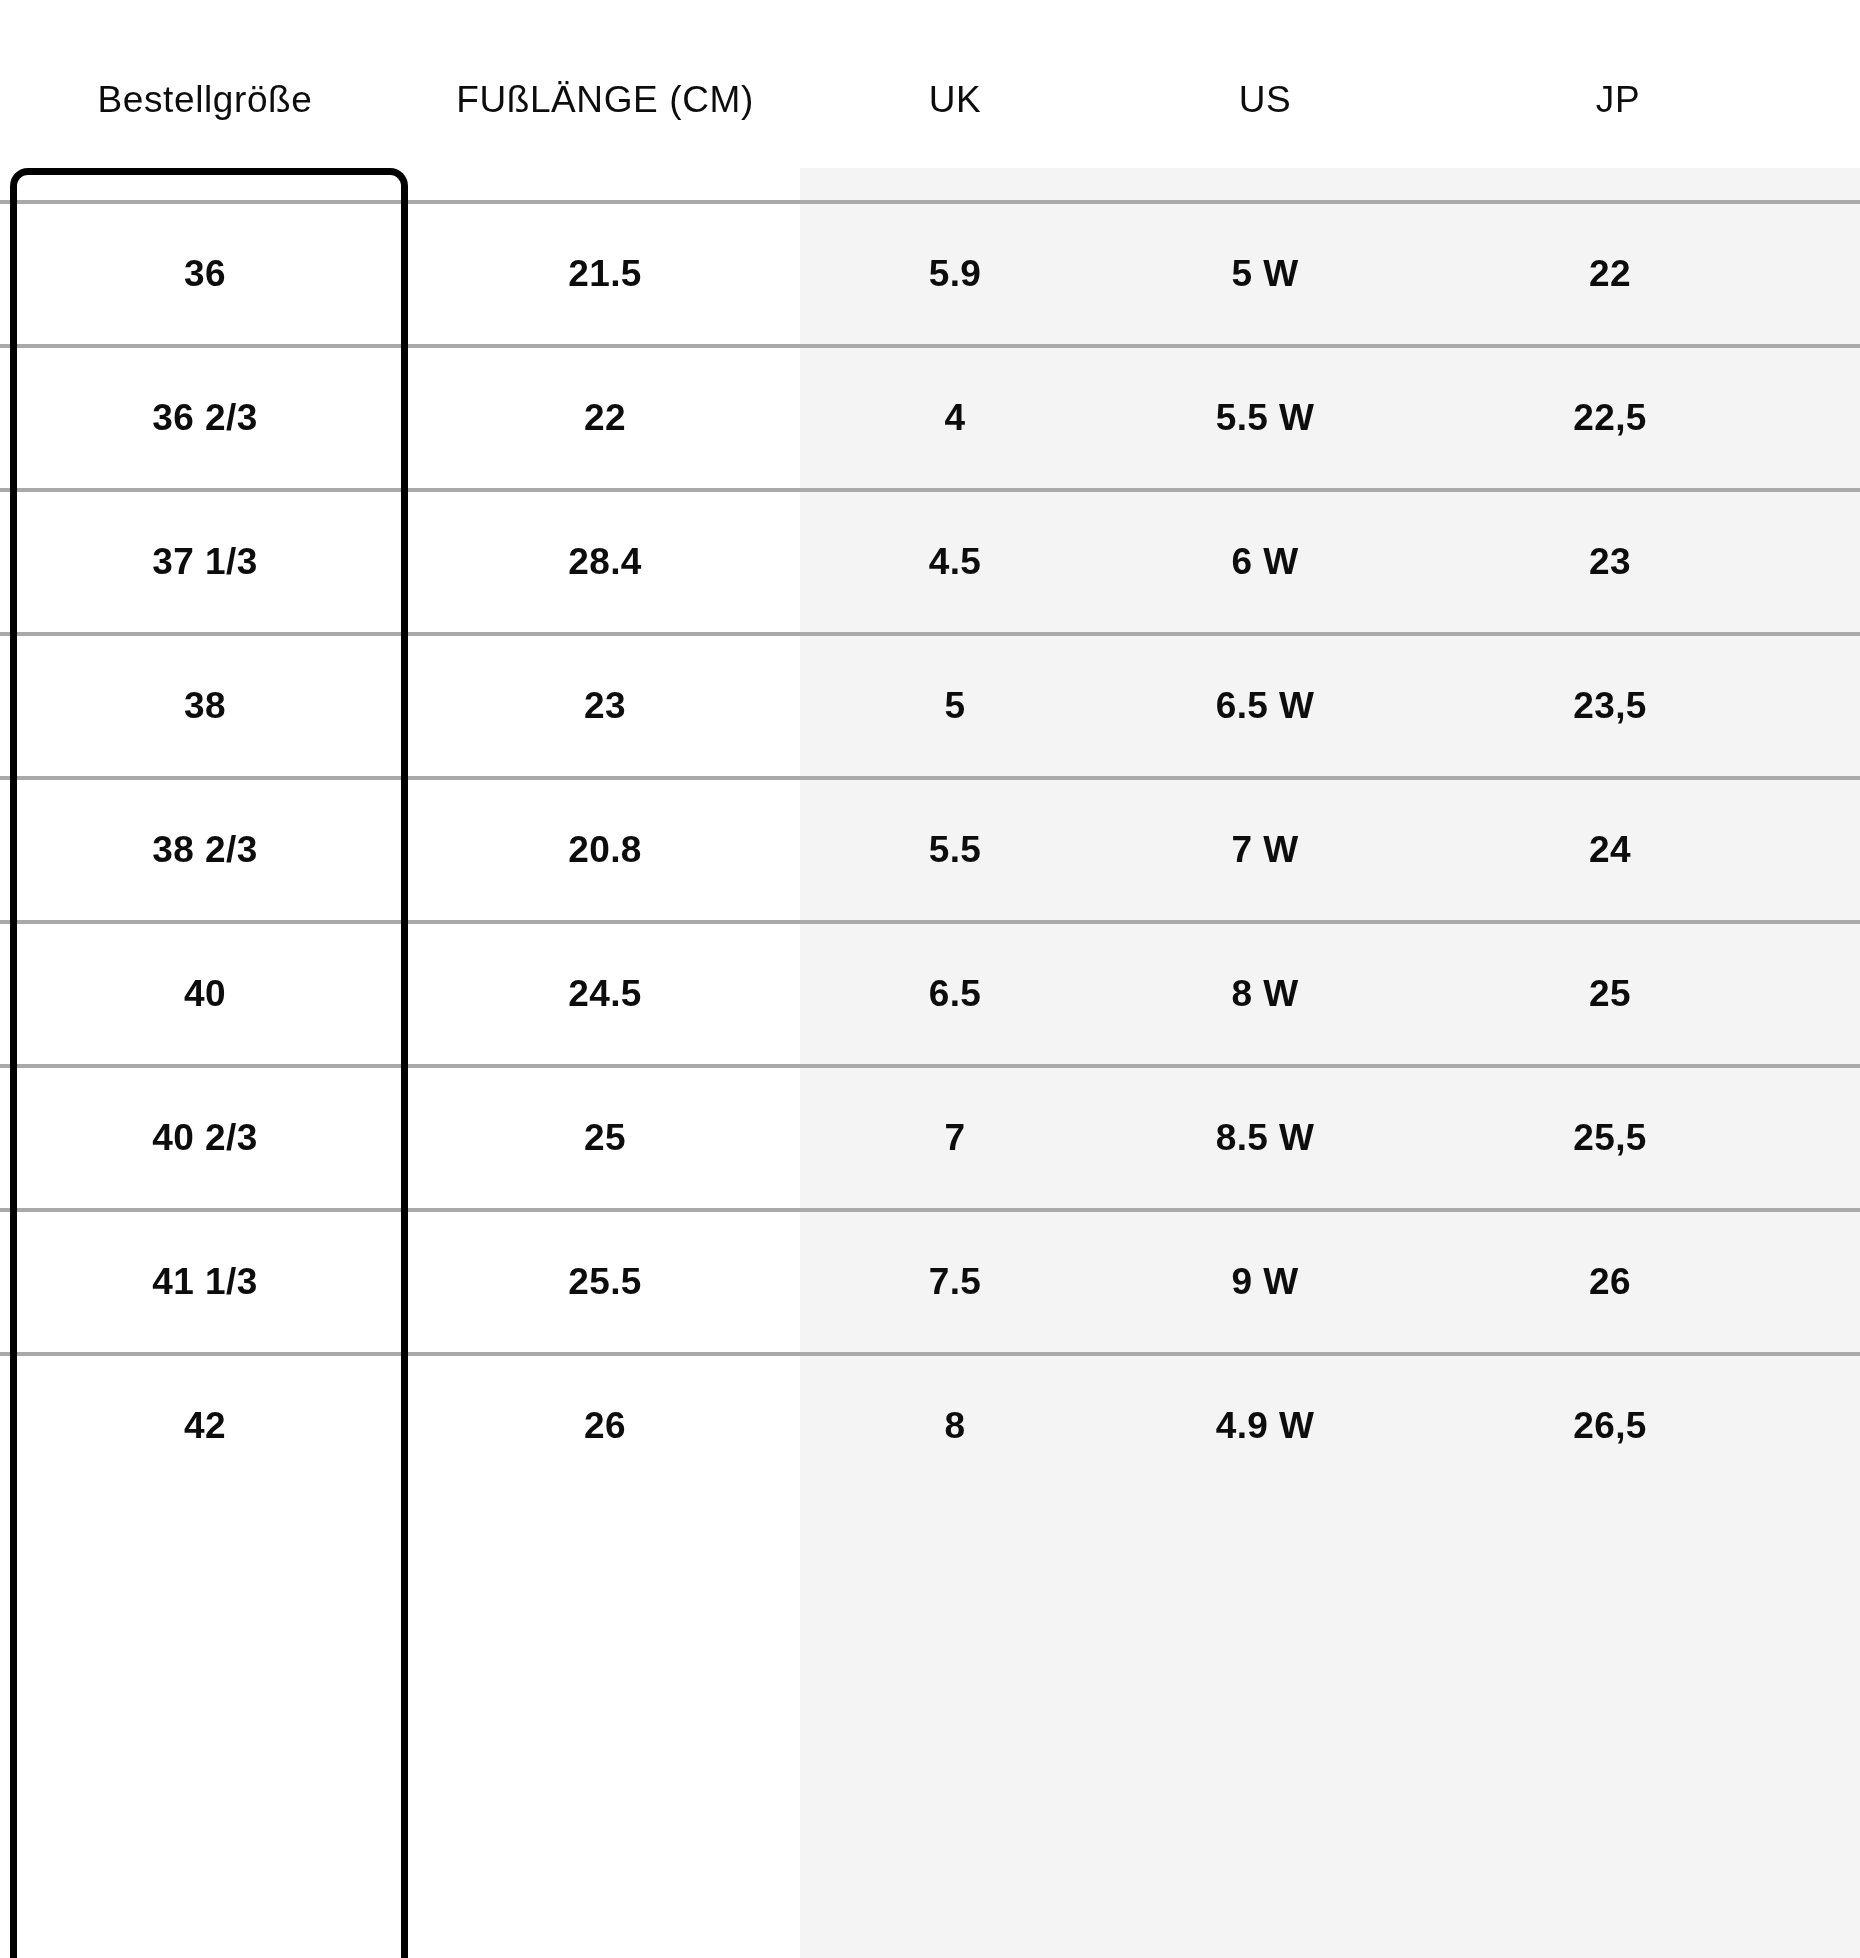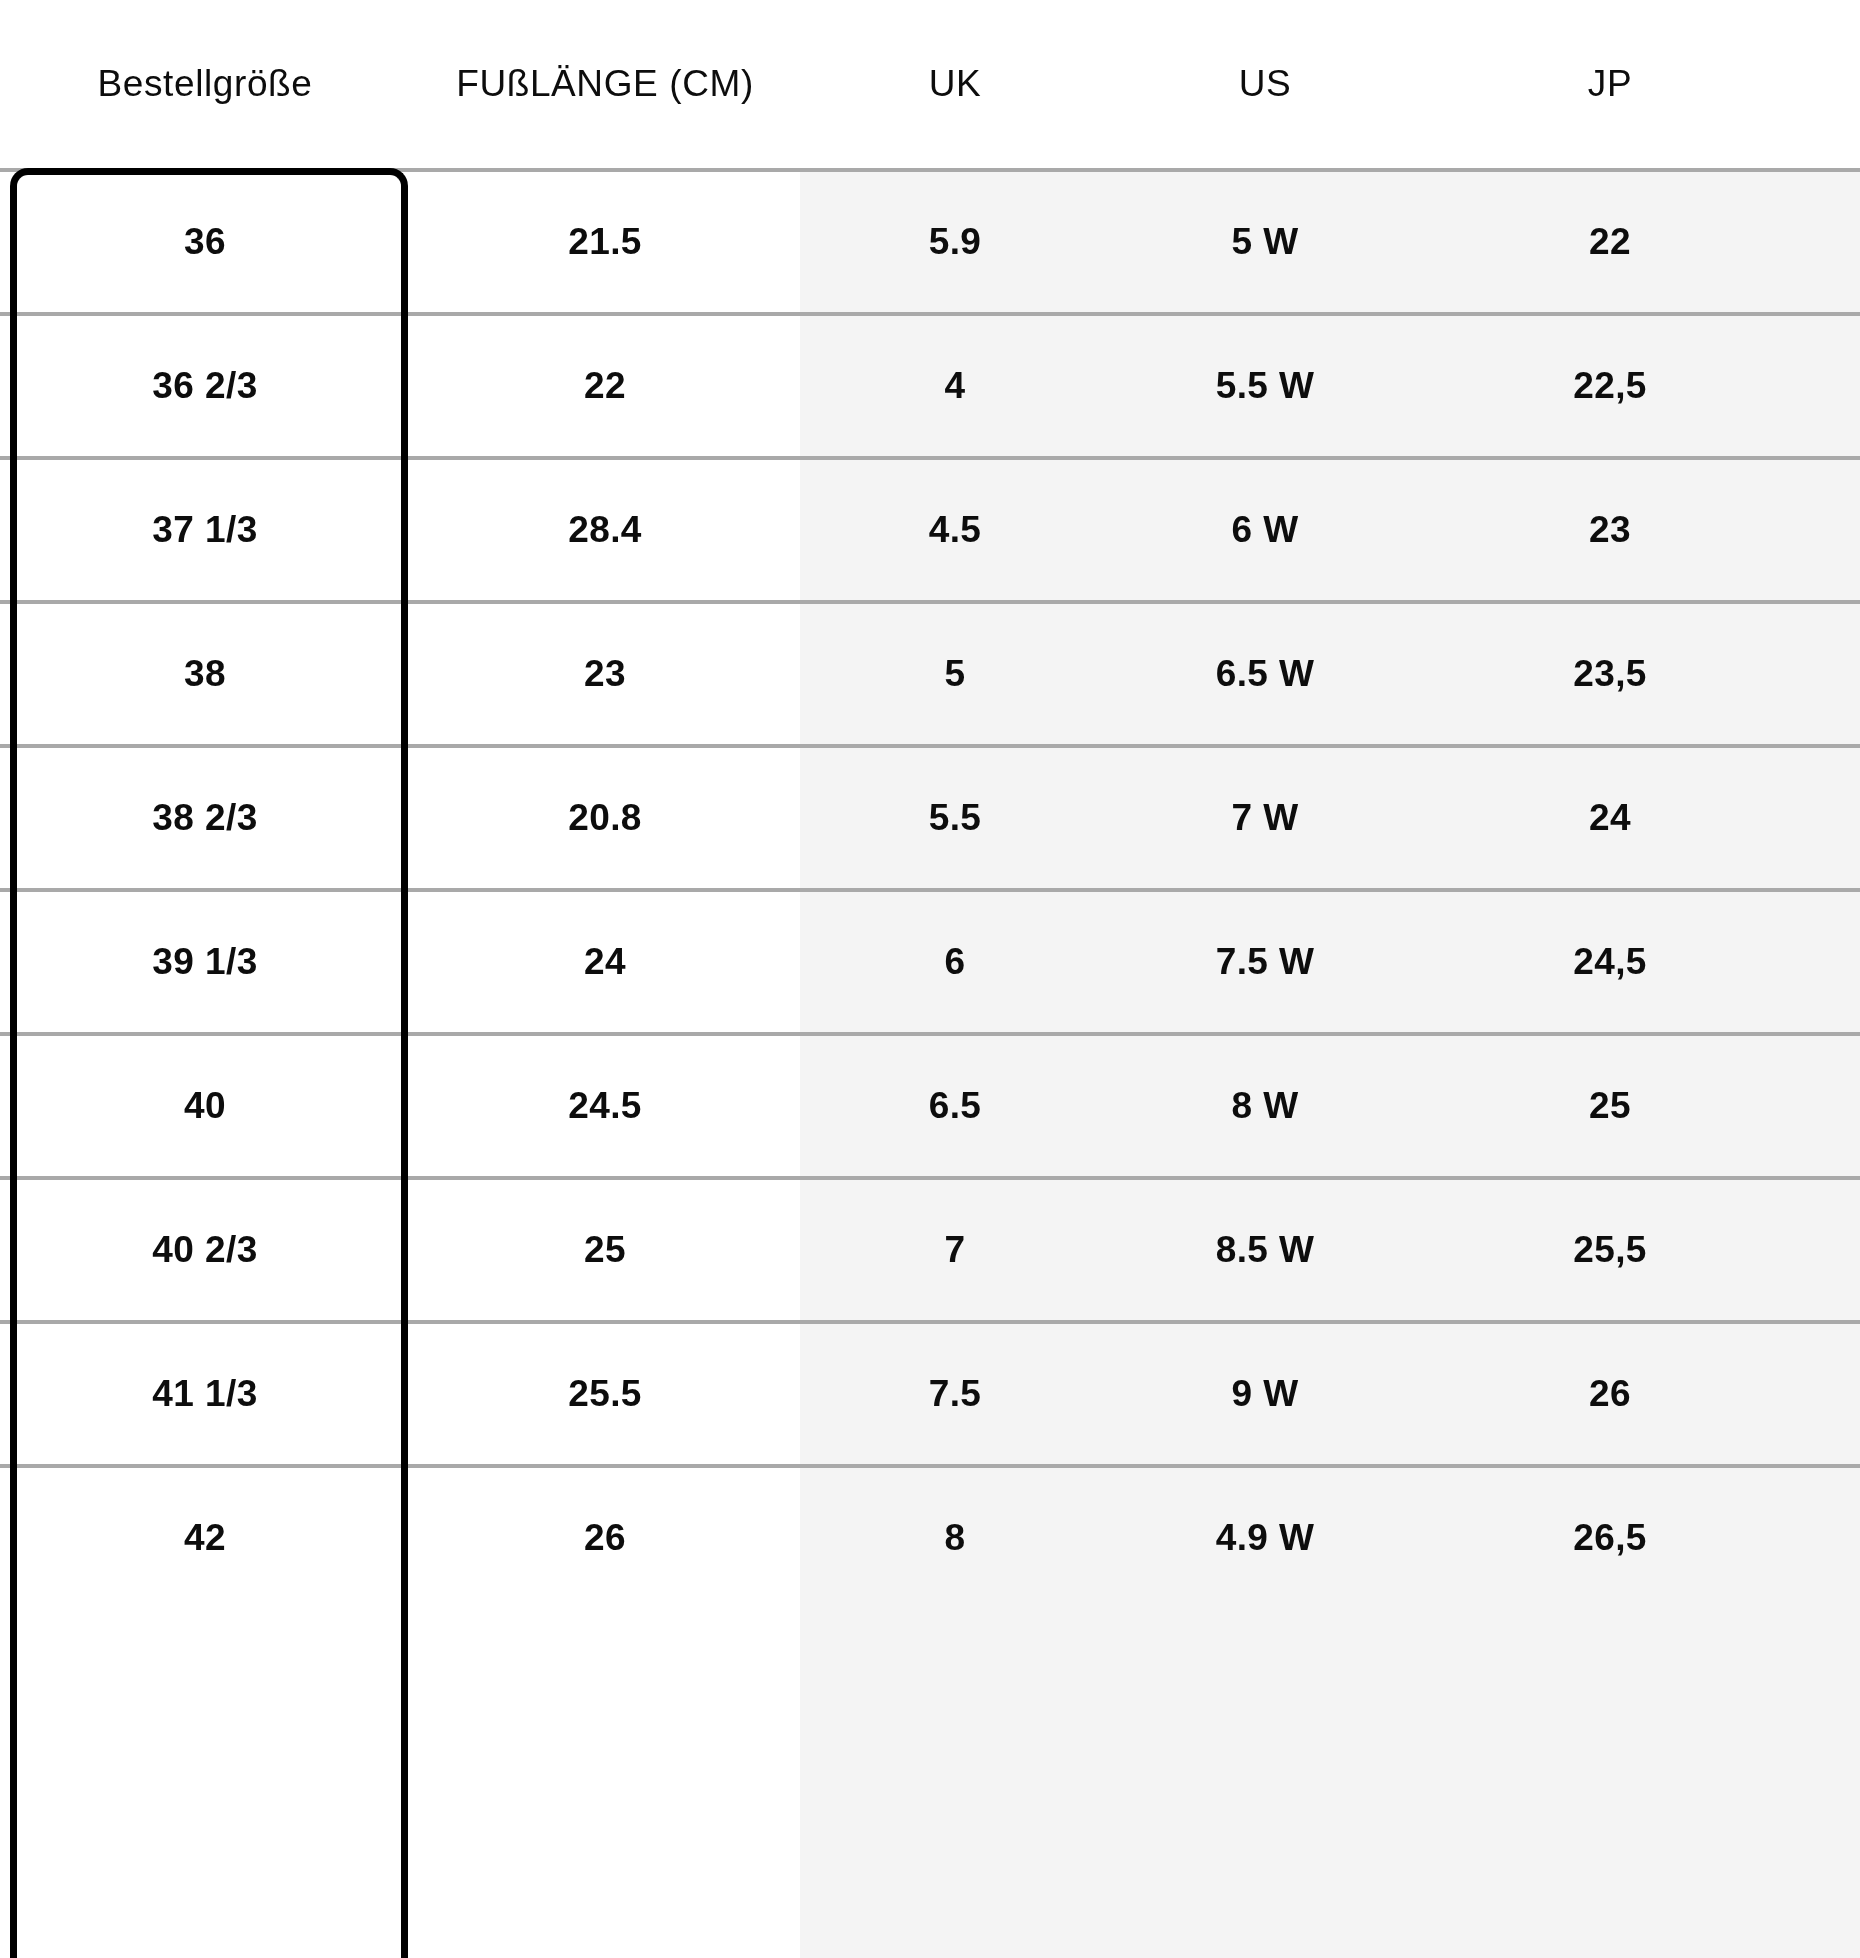--- a/index.html
+++ b/index.html
@@ -46,21 +46,21 @@
   col.c-order  { width: 410px; }
   col.c-foot   { width: 390px; }
   col.c-uk     { width: 310px; }
   col.c-us     { width: 310px; }
   col.c-jp     { width: 440px; }
 
   thead th {
     font-weight: 400;
     font-size: 37px;
     letter-spacing: 0.6px;
-    padding: 0;
+    padding: 16px;
     height: 168px;
     vertical-align: middle;
     text-align: center;
     white-space: nowrap;
     border: none;
     background: transparent;
   }
   thead th.th-jp {
     padding-right: 60px;
   }
@@ -163,27 +163,20 @@
         <td class="cell-jp">23,5</td>
       </tr>
       <tr>
         <td class="cell-order">38 2/3</td>
         <td class="cell-foot">20.8</td>
         <td class="cell-uk">5.5</td>
         <td class="cell-us">7 W</td>
         <td class="cell-jp">24</td>
       </tr>
       <tr>
-        <td class="cell-order">39 1/3</td>
-        <td class="cell-foot">24</td>
-        <td class="cell-uk">6</td>
-        <td class="cell-us">7.5 W</td>
-        <td class="cell-jp">24,5</td>
-      </tr>
-      <tr>
         <td class="cell-order">40</td>
         <td class="cell-foot">24.5</td>
         <td class="cell-uk">6.5</td>
         <td class="cell-us">8 W</td>
         <td class="cell-jp">25</td>
       </tr>
       <tr>
         <td class="cell-order">40 2/3</td>
         <td class="cell-foot">25</td>
         <td class="cell-uk">7</td>

